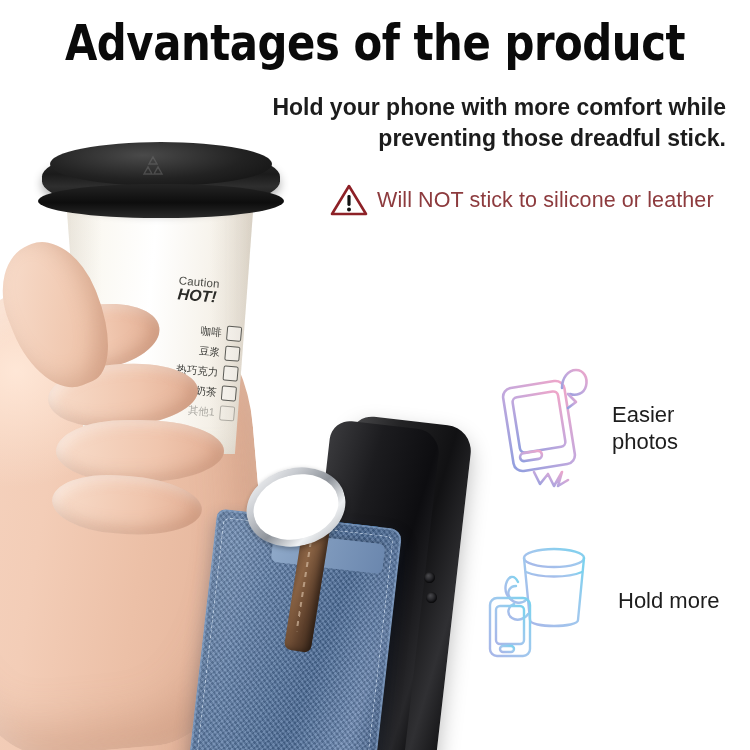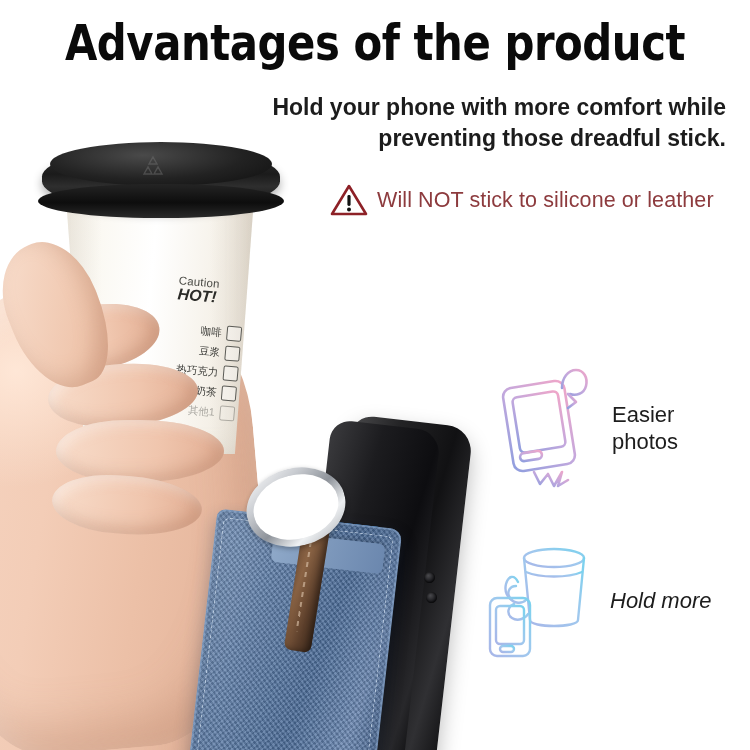--- a/index.html
+++ b/index.html
@@ -271,21 +271,21 @@
     position:absolute;display:flex;align-items:center;
   }
   .feat-1{left:498px;top:352px;}
   .feat-2{left:488px;top:534px;}
   .feat-icon{display:block;}
   .feat-label{
     font-size:22px;color:#1d1d1d;line-height:1.22;
     white-space:pre-line;
   }
   .feat-1 .feat-label{margin-left:14px;}
-  .feat-2 .feat-label{margin-left:2px;font-style:italic;}
+  .feat-2 .feat-label{margin-left:10px;}
 </style>
 </head>
 <body>
 
 <div id="stage">
 
   <div class="photo">
 
     <div class="forearm"></div>
     <div class="palm"></div>

